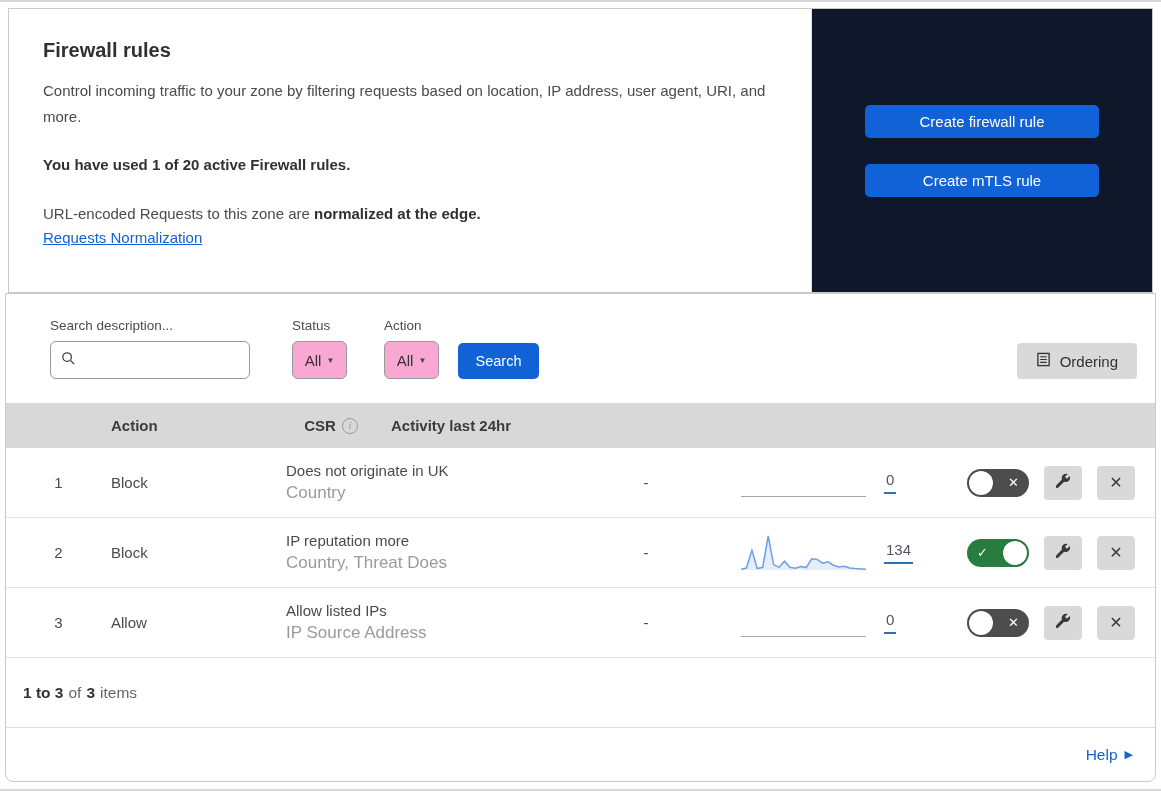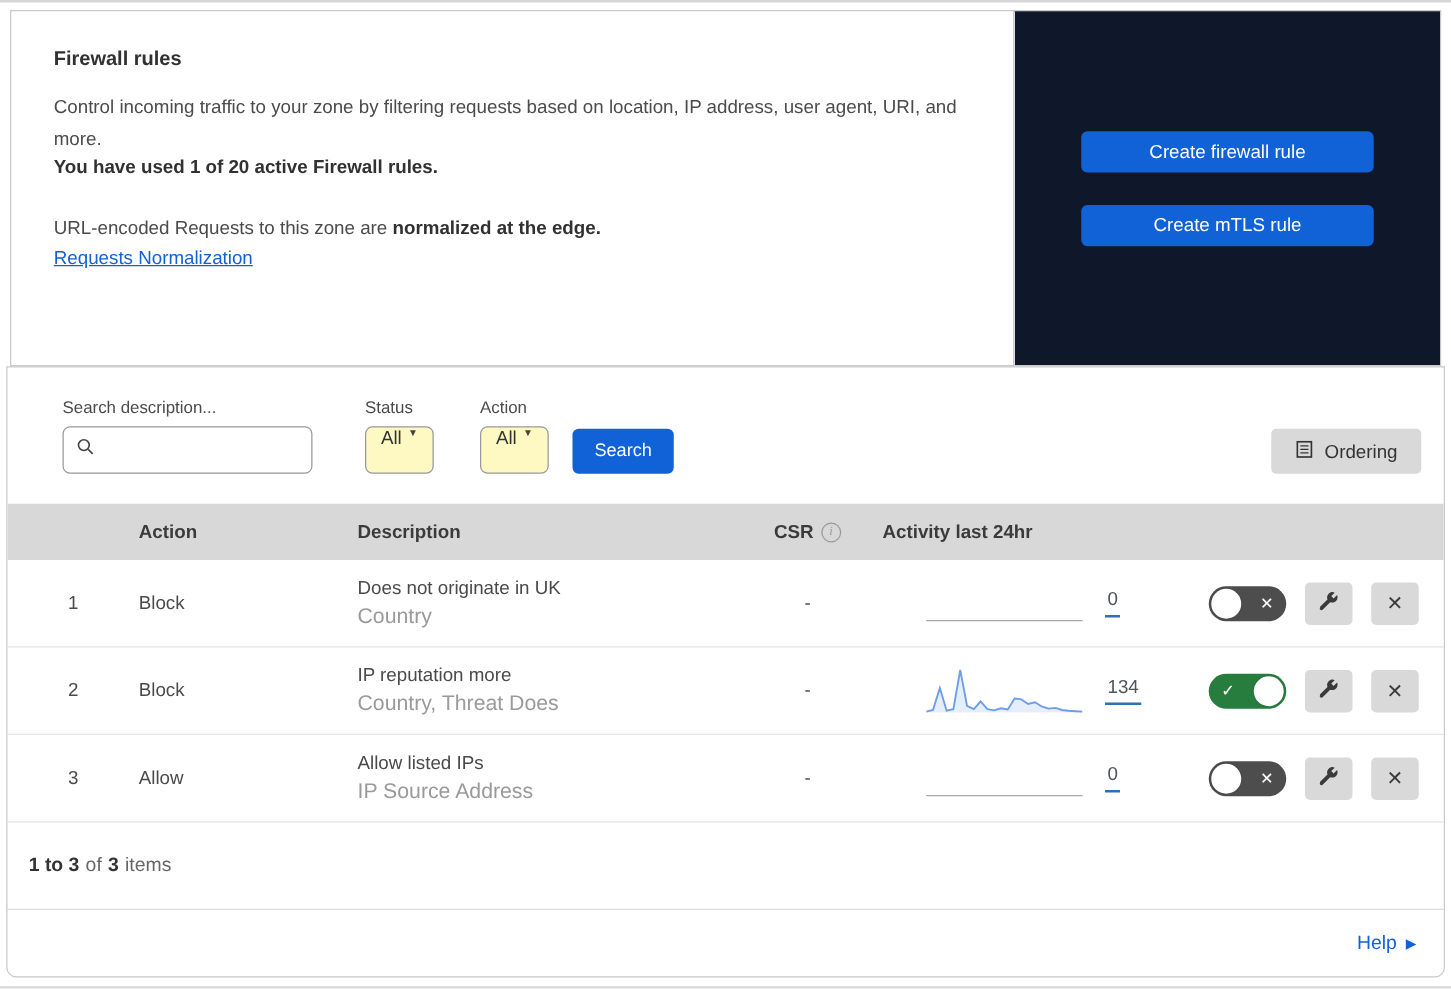--- a/index.html
+++ b/index.html
@@ -5,39 +5,39 @@
   * { margin:0; padding:0; box-sizing:border-box; }
   body { background:#fff; font-family:"Liberation Sans","DejaVu Sans",sans-serif; }
   .page { position:relative; width:1161px; height:791px; background:#fff; overflow:hidden; }
   .page-edge-top, .page-edge-bottom { position:absolute; left:0; width:100%; height:2px; background:#d6d6d6; }
   .page-edge-top { top:0; }
   .page-edge-bottom { bottom:0; }
 
   
   .top-card { position:absolute; left:8px; top:8px; width:1145px; height:285px; border:1px solid #c9c9c9; background:#fff; display:flex; }
   .top-left { flex:1; padding:30px 40px 0 34px; }
-  .page-title { font-size:16px; font-weight:700; color:#313131; margin-bottom:16px; }
-  .desc { font-size:15px; line-height:26px; color:#4b4b4b; max-width:750px; }
+  .page-title { font-size:20px; font-weight:700; color:#313131; margin-bottom:16px; }
+  .desc { font-size:15px; line-height:26px; color:#4b4b4b; max-width:750px; margin-bottom:26px; }
   .usage { font-size:15px; font-weight:700; color:#313131; margin-bottom:28px; }
   .normalization { font-size:15px; color:#4b4b4b; line-height:26px; }
   .normalization b { color:#313131; }
   .config-link { display:inline-block; margin-top:2px; font-size:15px; color:#1062d6; text-decoration:underline; cursor:pointer; }
   .top-right { width:341px; background:#0f172a; border-left:1px solid #ddd; display:flex; flex-direction:column; justify-content:center; align-items:stretch; gap:26px; padding:0 53px; }
   .btn-primary { height:33px; background:#1062d6; color:#fff; border:none; border-radius:5px; font-size:15px; font-family:inherit; cursor:pointer; }
 
   
   .main-card { position:absolute; left:5px; top:293px; width:1151px; height:489px; border:1px solid #c9c9c9; border-radius:0 0 8px 8px; background:#fff; display:flex; flex-direction:column; overflow:hidden; }
 
   
   .filter-bar { display:flex; align-items:flex-end; padding:24px 18px 24px 17px; }
   .field-group { display:flex; flex-direction:column;margin-left:27px; }
   .field-label { font-size:13.5px; color:#4b4b4b; margin-bottom:8px; }
   .search-box { width:200px; height:38px; border:1px solid #999; border-radius:6px; background:#fff; display:flex; align-items:center; padding:0 10px; margin-right:15px; }
   .search-box input { border:none; outline:none; flex:1; min-width:0; font-size:14px; font-family:inherit; margin-left:8px; background:transparent; }
-  .dropdown { width:55px; height:38px; border:1px solid #999; border-radius:6px; background:#fef9c3; display:flex; justify-content:center; gap:5px; font-size:15px; color:#333; cursor:pointer; margin-right:10px; font-family:inherit; }
+  .dropdown { width:55px; height:38px; border:1px solid #999; border-radius:6px; background:#f9a8d4; display:flex; align-items:center; justify-content:center; gap:5px; font-size:15px; color:#333; cursor:pointer; margin-right:10px; font-family:inherit; }
   .caret { font-size:8px; color:#444; }
   .btn-search { width:81px; height:36px; margin-left:9px; background:#1062d6; color:#fff; border:none; border-radius:5px; font-size:14.5px; font-family:inherit; cursor:pointer; }
   .btn-ordering { margin-left:auto; height:36px; padding:0 19px; background:#d9d9d9; color:#333; border:none; border-radius:4px; font-size:15px; font-family:inherit; cursor:pointer; display:flex; align-items:center; gap:9px; }
 
   
   .tbl-header { height:45px; background:#d8d8d8; display:flex; align-items:center; font-size:15px; font-weight:700; color:#3b3b3b; flex-shrink:0; }
   .tbl-row { height:70px; display:flex; align-items:center; border-bottom:1px solid #e3e3e3; font-size:15px; color:#4a4a4a; flex-shrink:0; }
   .col-num { flex:0 0 105px; text-align:center; }
   .col-action { flex:0 0 175px; }
   .col-desc { flex:0 0 315px; }
@@ -128,21 +128,20 @@
               <line x1="4.5" y1="11" x2="11.5" y2="11" stroke="#333" stroke-width="1.2"></line>
             </svg>
         </span>
         <span>Ordering</span>
       </button>
     </div>
 
     <div class="tbl-header">
       <div class="col-num"></div>
       <div class="col-action">Action</div>
-      <div class="col-desc">Description</div>
       <div class="col-csr">
         <span>CSR</span>
         <span class="info-icon">i</span>
       </div>
       <div class="col-activity">Activity last 24hr</div>
       <div class="col-controls"></div>
     </div>
 
     <div class="tbl-row">
       <div class="col-num">1</div>

